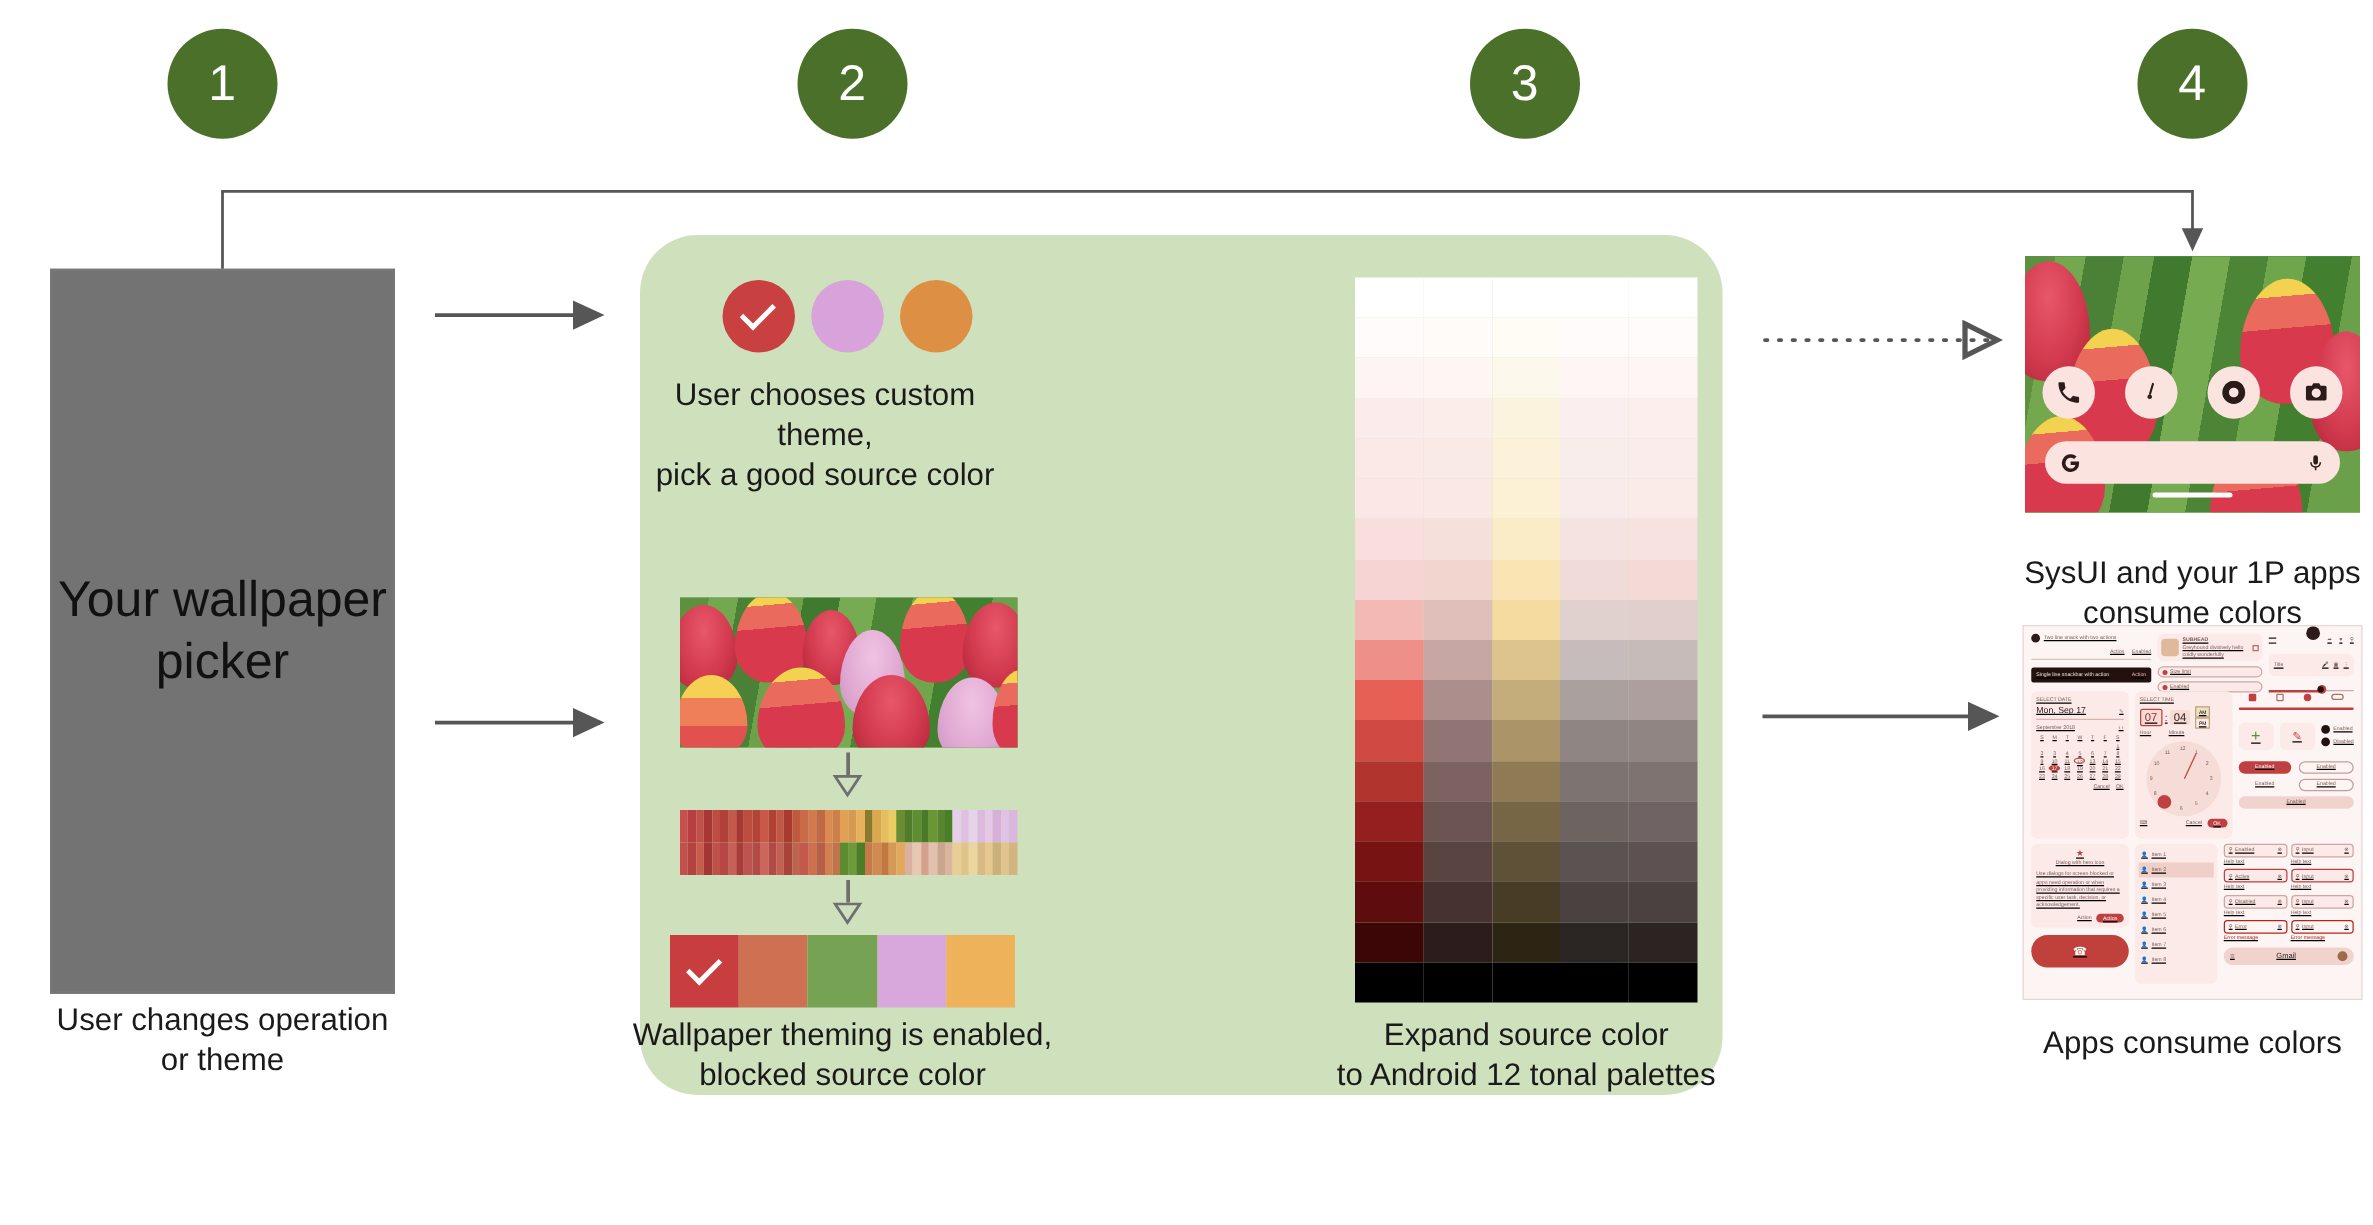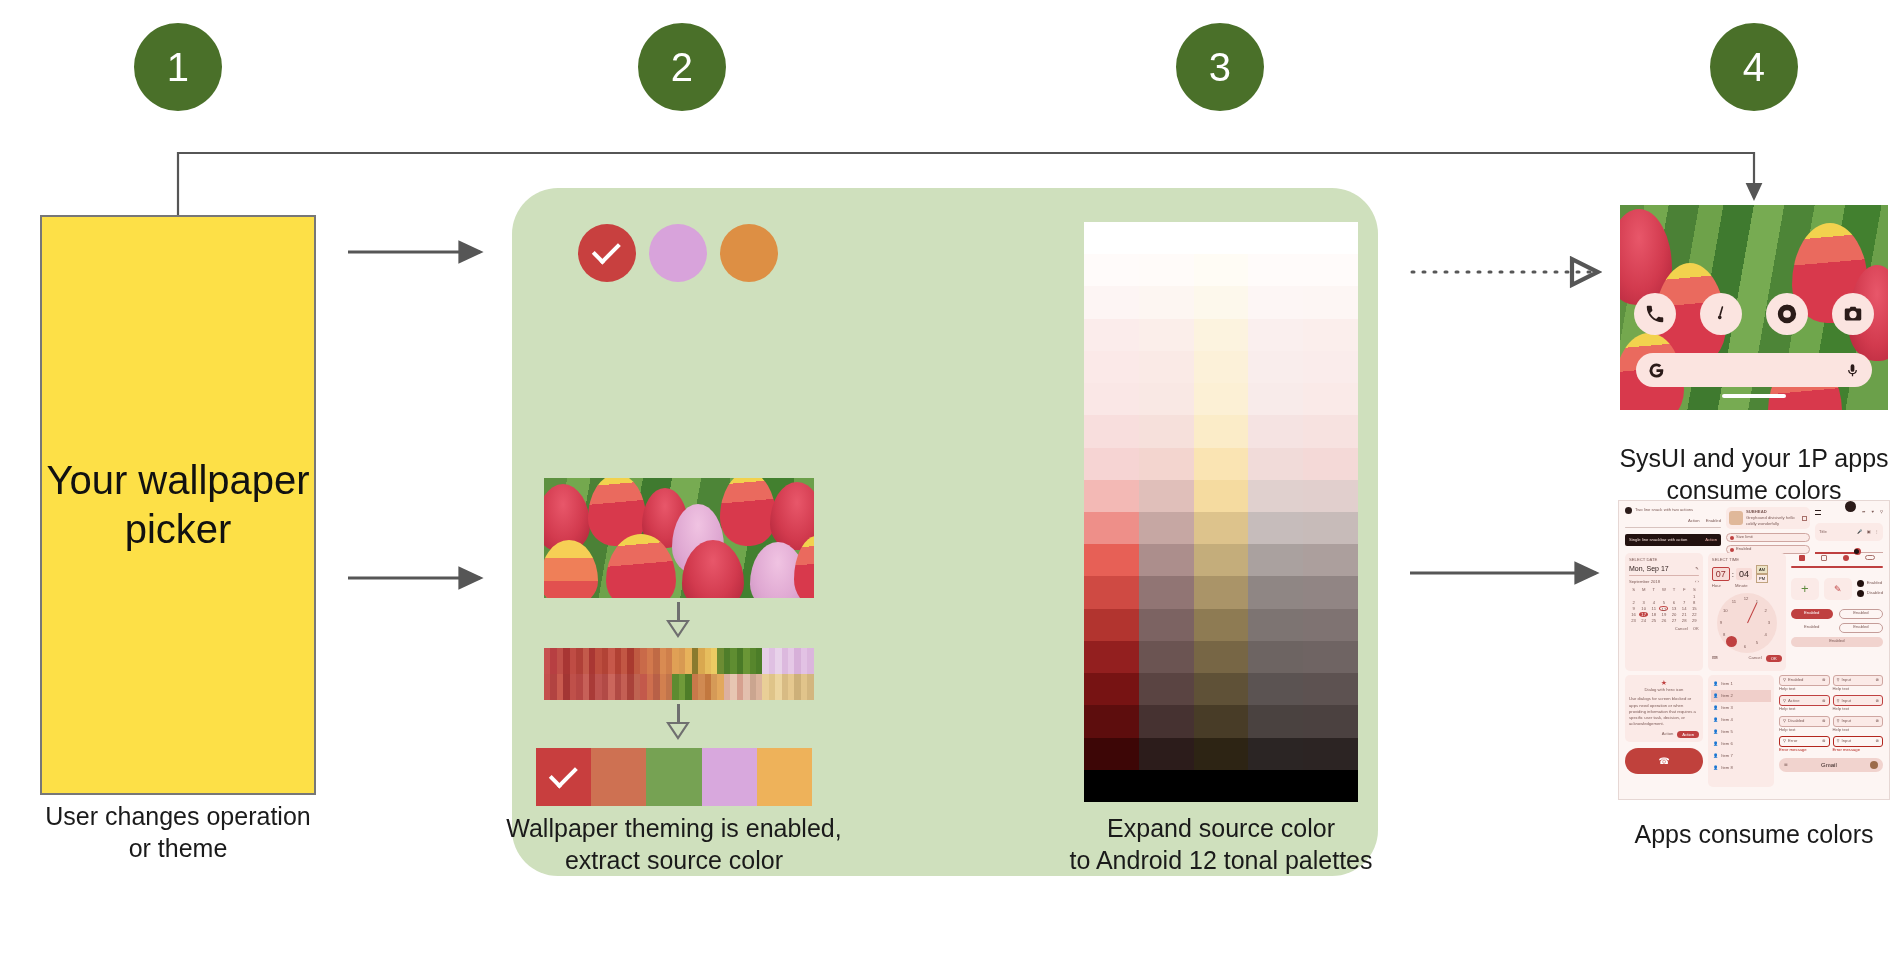--- a/index.html
+++ b/index.html
@@ -116,21 +116,21 @@
   #home-bar { position:absolute; left:50%; transform:translateX(-50%);
     bottom:12px; width:64px; height:4px; border-radius:2px; background:#fff; }
 
   
   #app-sheet {
     position:absolute; left:1618px; top:500px;
     width:272px; height:300px;
     background:#fdf5f3; border:1px solid #e6d7d4;
     padding:6px; overflow:hidden;
   }
-  .ms-row { display:flex; gap:5px; }
+  .ms-row { display:flex; gap:5px;text-decoration:underline; }
   .ms-card { background:#fbeae7; border-radius:5px; }
   .tiny { font-size:4.2px; color:#7d5b57; line-height:1.5; }
   .bar { background:#d9b3ae; border-radius:2px; }
   .chip { border:0.6px solid #cfa6a1; border-radius:6px; background:#fbeae7; }
   .pill-filled { background:#bf4040; border-radius:7px; }
   .pill-outline { border:0.7px solid #c59d99; border-radius:7px; }
   .field { border:0.6px solid #cfa6a1; border-radius:3px; background:#fbeae7;
     display:flex; align-items:center; padding:0 3px; gap:2px; }
 
   
@@ -182,37 +182,39 @@
   <div class="step-badge" style="left: 638px; top: 23px; --badge: #4a7029;">
     <span>2</span>
   </div>
   <div class="step-badge" style="left: 1176px; top: 23px; --badge: #4a7029;">
     <span>3</span>
   </div>
   <div class="step-badge" style="left: 1710px; top: 23px; --badge: #4a7029;">
     <span>4</span>
   </div>
 
-  <div id="picker-box" style="background: #fde047; border-color: rgb(119, 119, 119);">
+  <div id="picker-box" style="background: #737373; border-color: rgb(119, 119, 119);">
     <div class="pb-text">Your
 wallpaper
 picker</div>
   </div>
   <div class="caption" style="left:20px;top:800px;width:316px;">User changes operation
 or theme</div>
 
   <div id="green-panel" style="background: rgb(207, 224, 189);"></div>
 
   <div id="theme-circles">
     <div class="theme-circle" id="tc0" style="background: rgb(200, 64, 63);">
       <span class="check"></span>
     </div>
     <div class="theme-circle" id="tc1" style="background: rgb(216, 163, 219);"></div>
     <div class="theme-circle" id="tc2" style="background: rgb(221, 143, 68);"></div>
   </div>
+  <div class="caption" style="left:500px;top:300px;width:320px;">User chooses custom theme,
+pick a good source color</div>
 
   <div class="tulip-art" id="wallpaper-thumb" style="position:absolute;left:544px;top:478px;width:270px;height:120px;">
     <div class="leafbg"></div>
     <div class="tulip red" style="left:-8px; top:6px;  width:54px; height:68px;"></div>
     <div class="tulip redy" style="left:44px; top:-4px; width:58px; height:72px;"></div>
     <div class="tulip red" style="left:98px; top:10px; width:46px; height:60px;"></div>
     <div class="tulip pink" style="left:128px;top:26px; width:52px; height:70px;"></div>
     <div class="tulip redy" style="left:176px;top:-6px; width:56px; height:74px;"></div>
     <div class="tulip red" style="left:226px;top:4px;  width:54px; height:68px;"></div>
     <div class="tulip orange" style="left:-4px; top:62px; width:58px; height:66px;"></div>
@@ -331,21 +333,21 @@
       <div class="sw" style="flex: 1 1 0%; background: rgb(200, 62, 62);">
         <span class="check"></span>
       </div>
       <div class="sw" style="flex: 1 1 0%; background: rgb(206, 113, 82);"></div>
       <div class="sw" style="flex: 1 1 0%; background: rgb(118, 162, 83);"></div>
       <div class="sw" style="flex: 1 1 0%; background: rgb(216, 168, 221);"></div>
       <div class="sw" style="flex: 1 1 0%; background: rgb(238, 178, 90);"></div>
     </div>
 
   <div class="caption" style="left:500px;top:812px;width:348px;">Wallpaper theming is enabled,
-extract source color</div>
+blocked source color</div>
 
   <div id="tonal-palette">
       <div class="tp-col">
         <div class="tp-cell" style="background: rgb(255, 255, 255);"></div>
         <div class="tp-cell" style="background: rgb(255, 251, 250);"></div>
         <div class="tp-cell" style="background: rgb(253, 245, 244);"></div>
         <div class="tp-cell" style="background: rgb(251, 236, 235);"></div>
         <div class="tp-cell" style="background: rgb(251, 233, 232);"></div>
         <div class="tp-cell" style="background: rgb(250, 231, 230);"></div>
         <div class="tp-cell" style="background: rgb(248, 222, 221);"></div>

